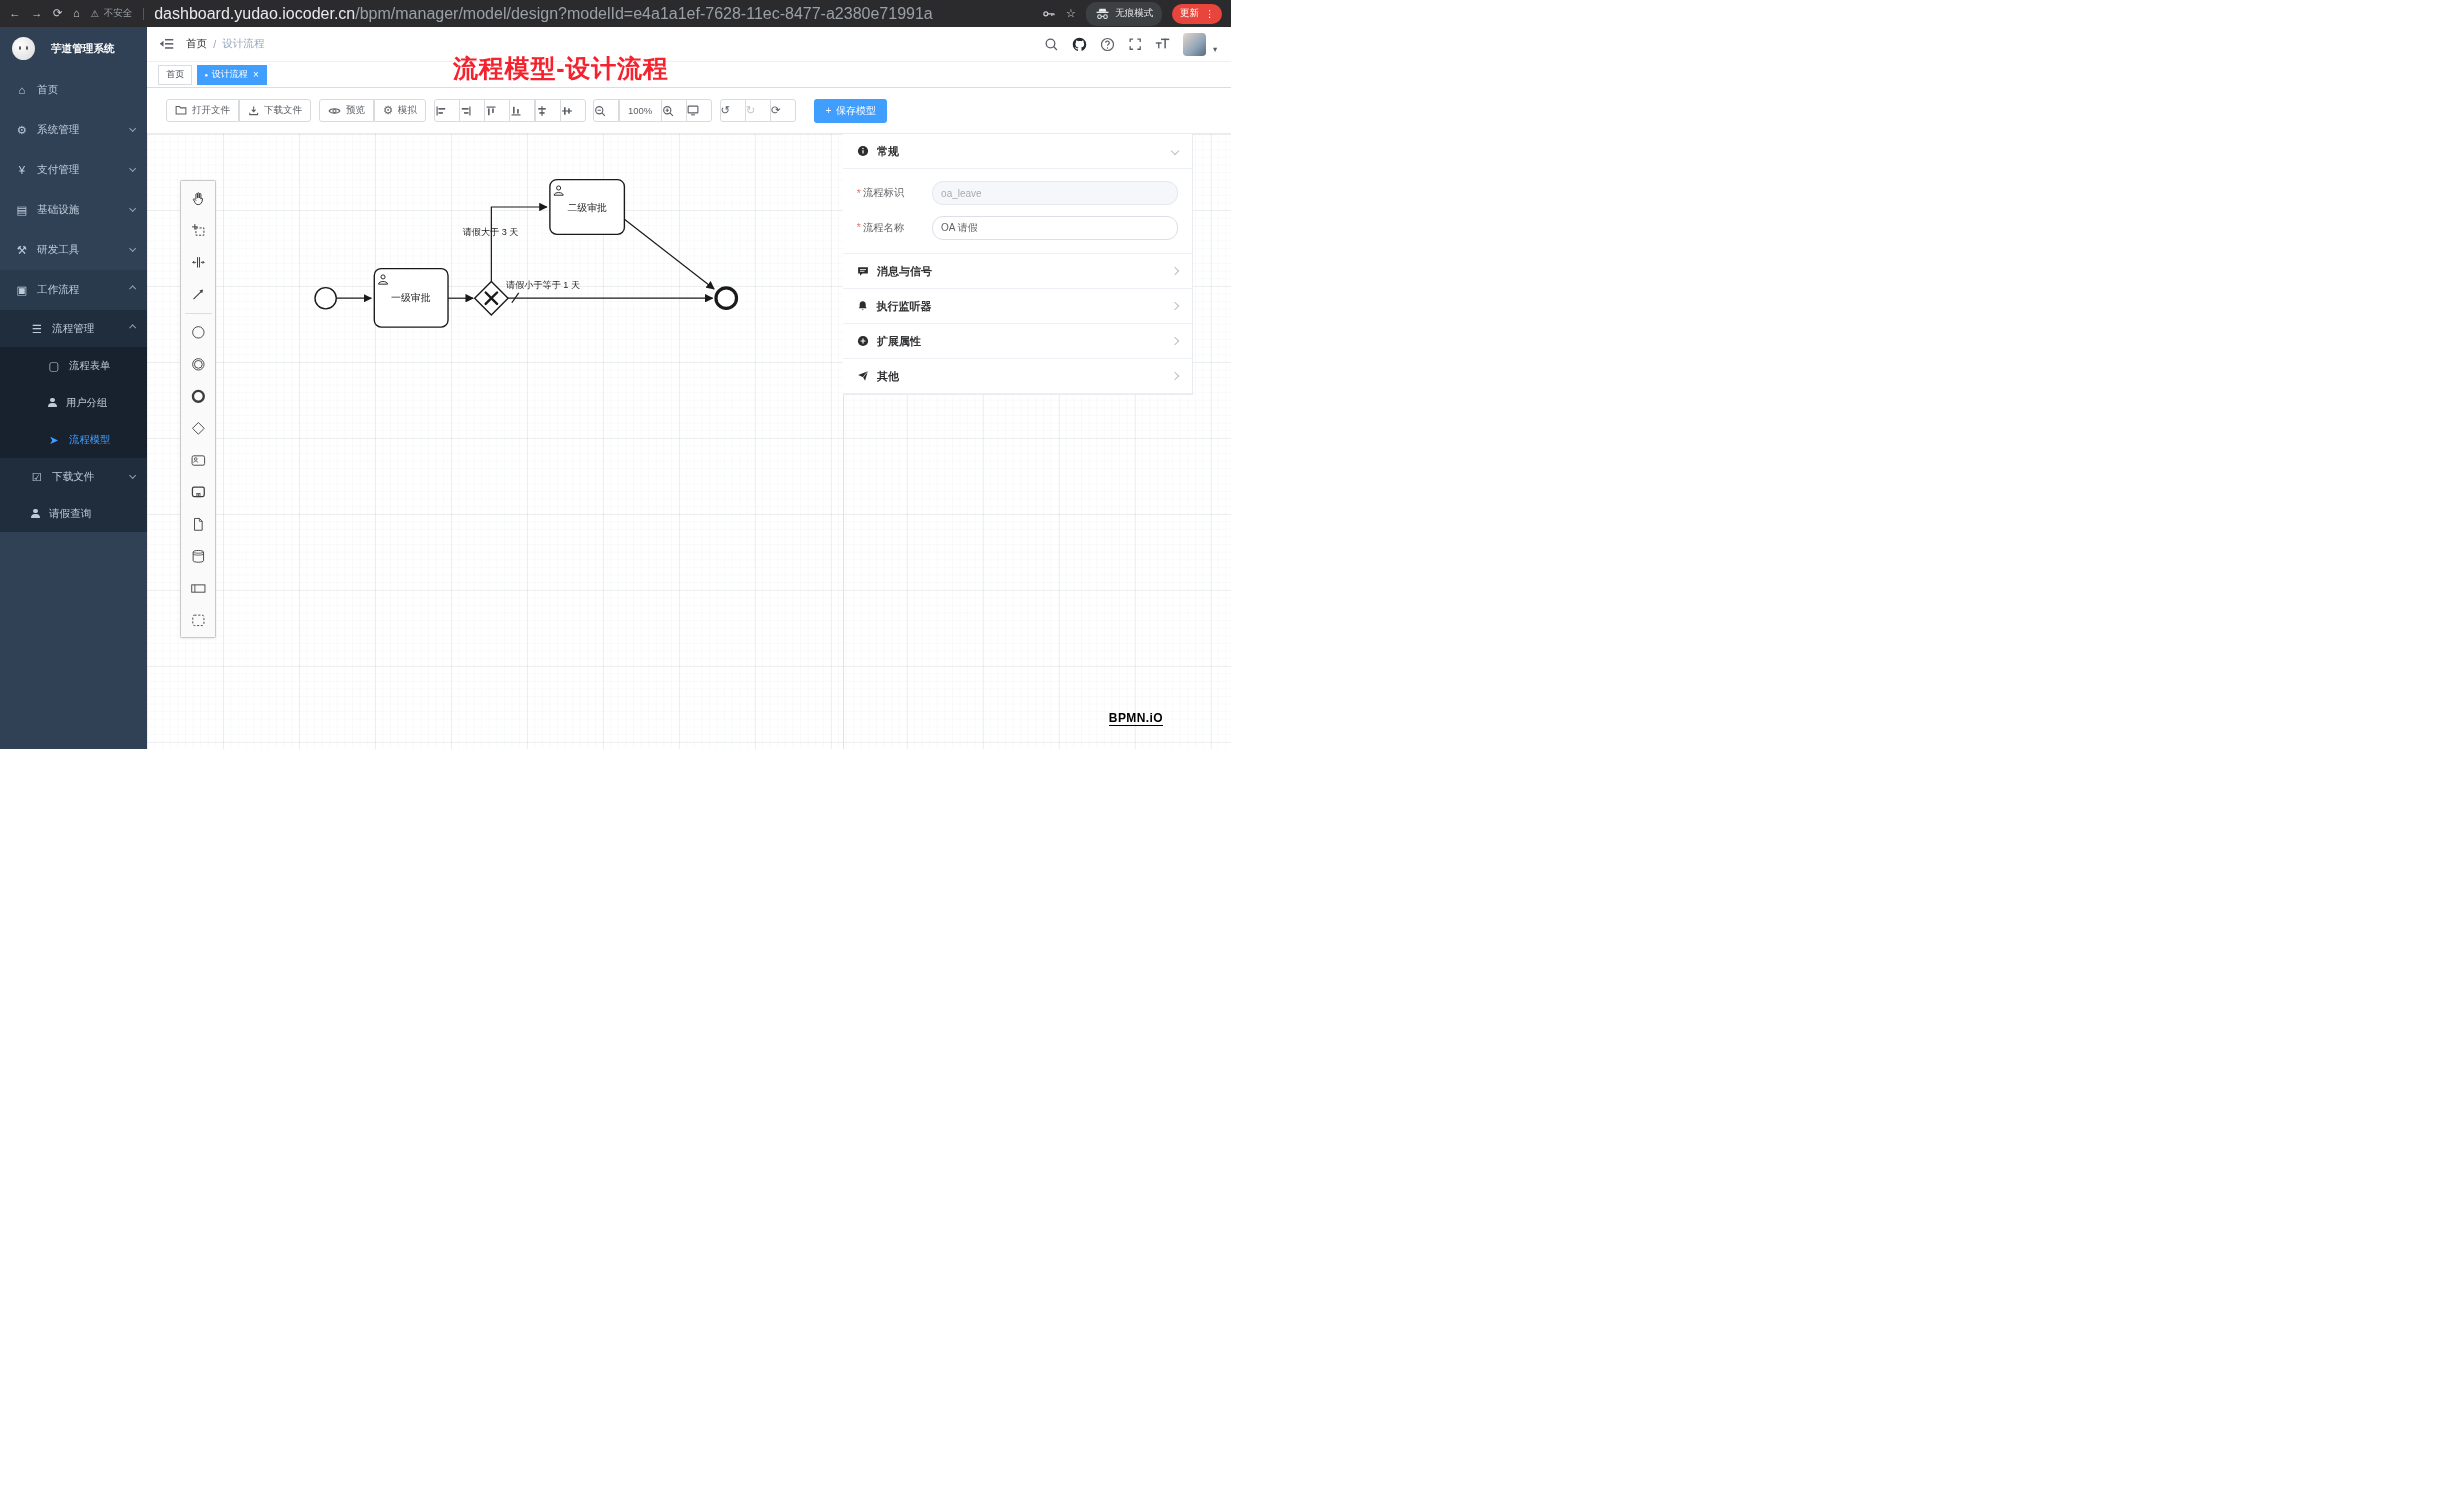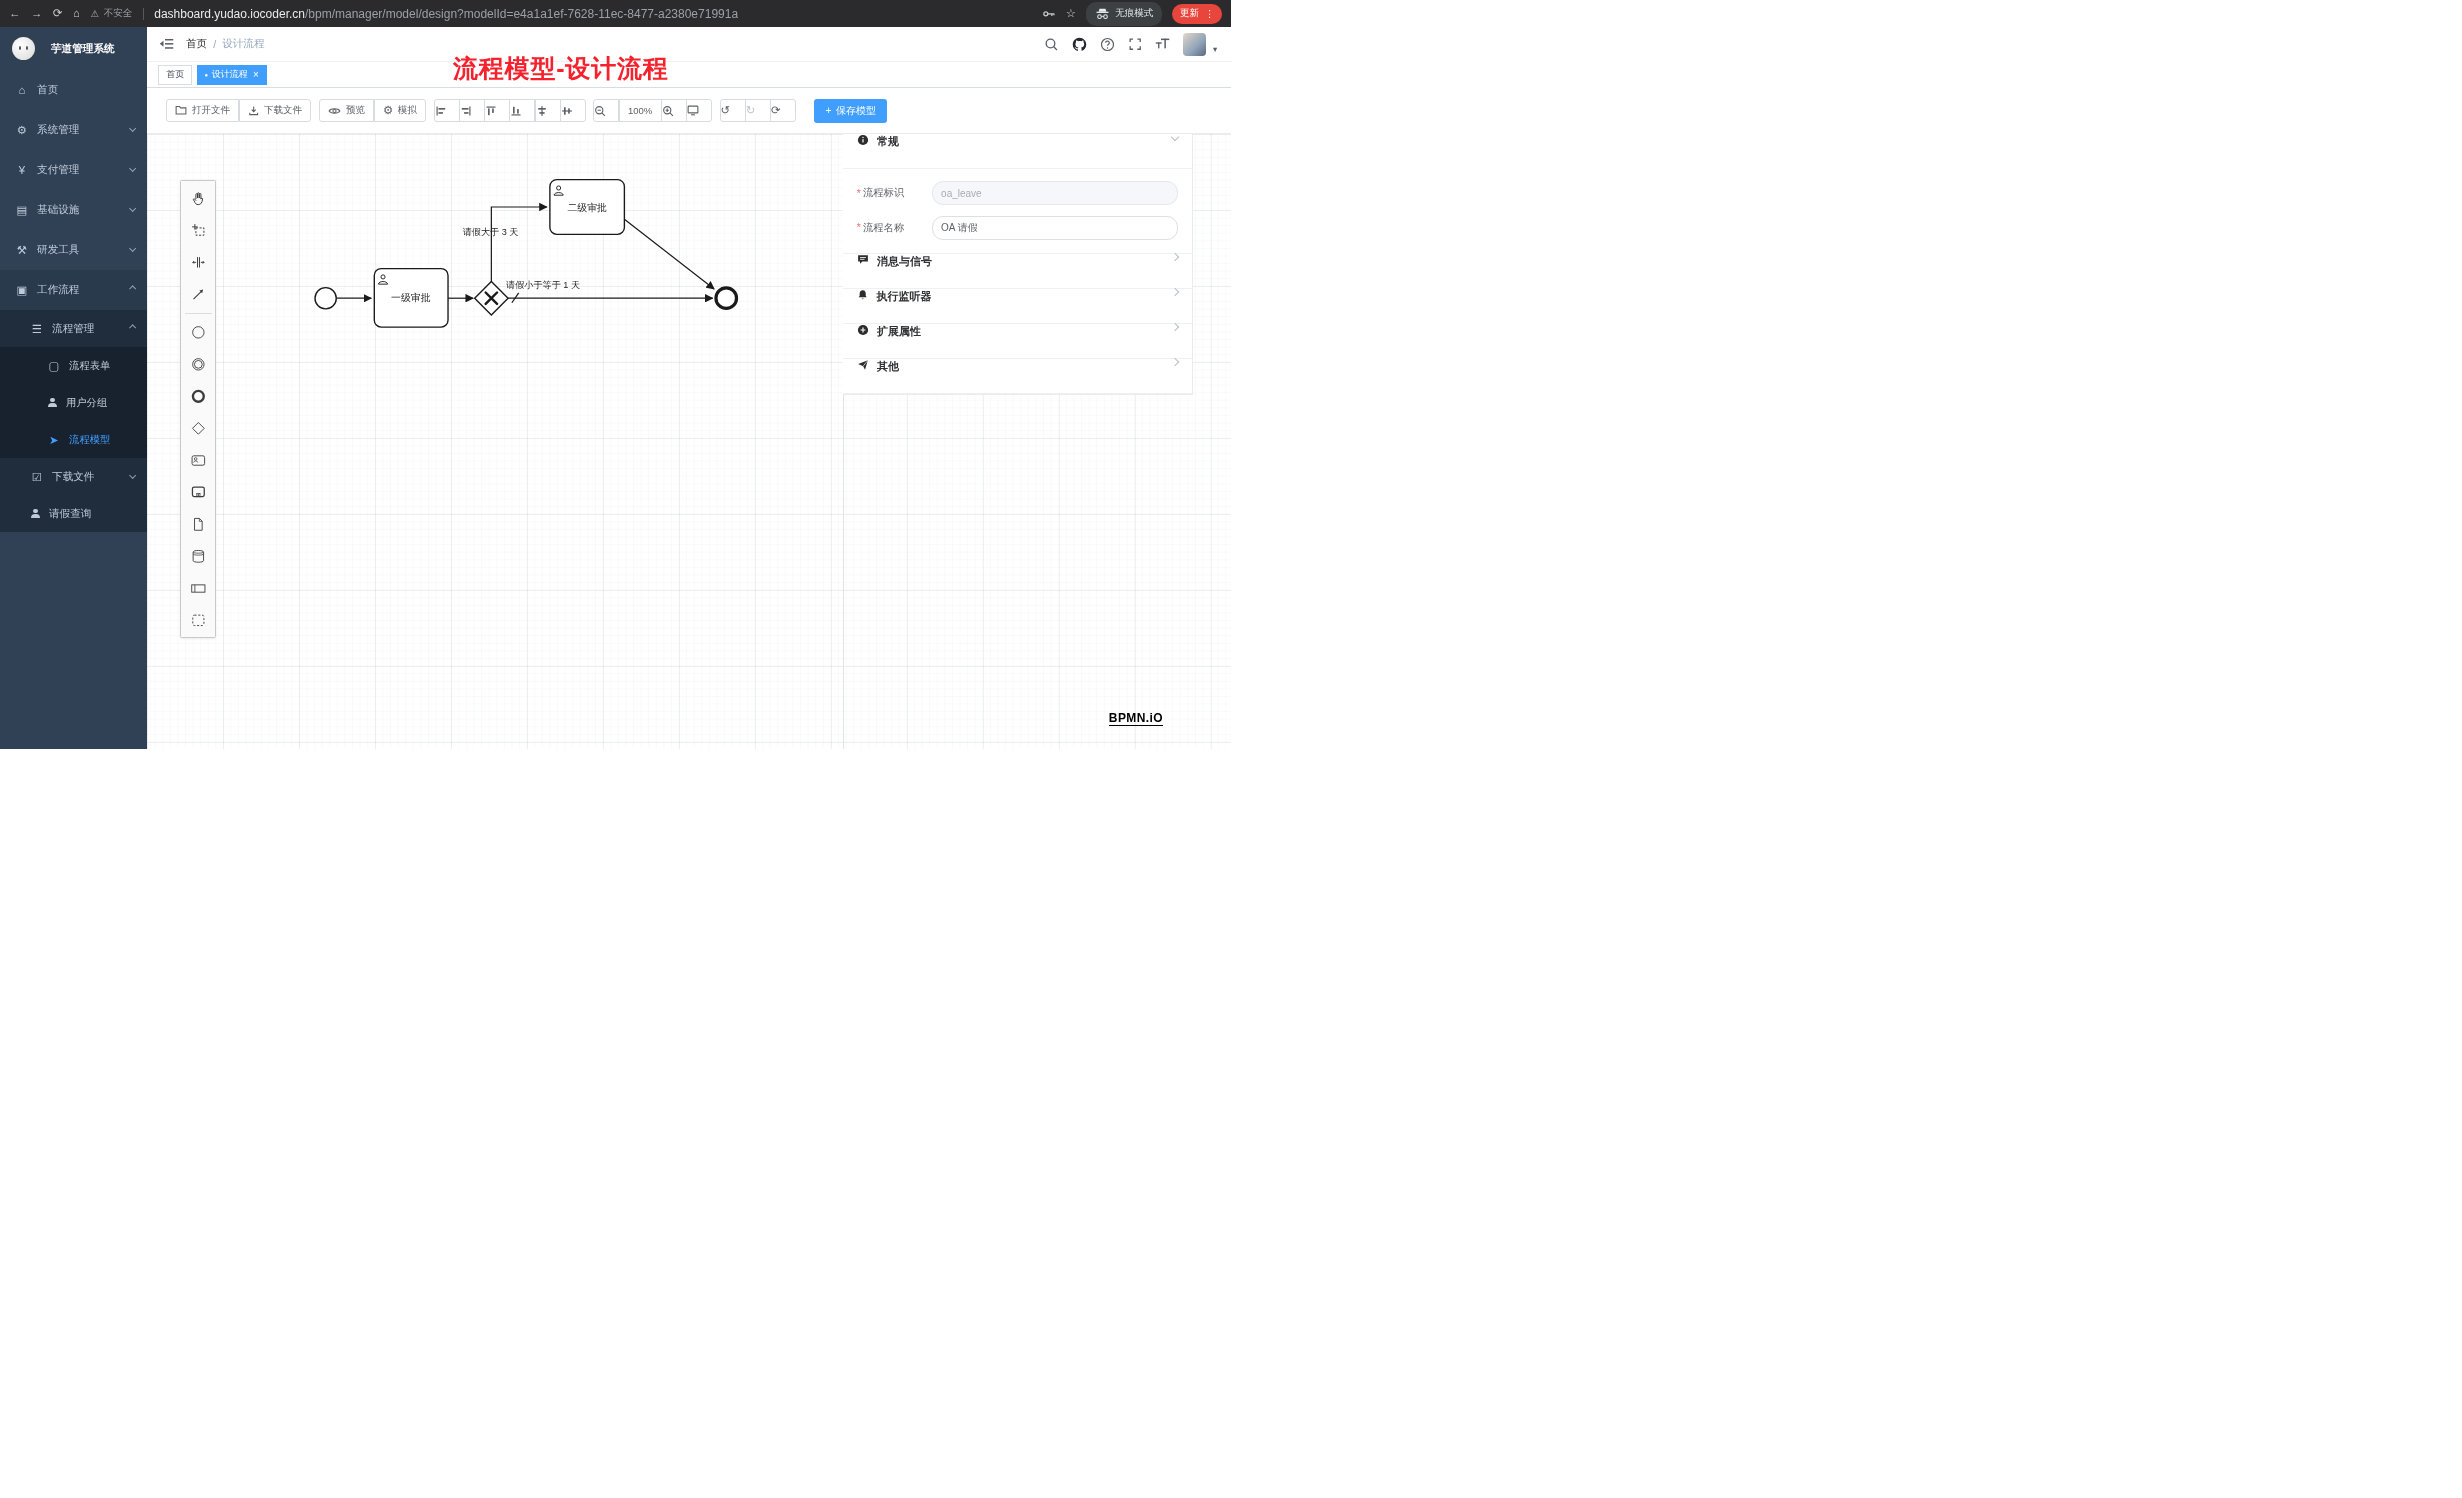--- a/index.html
+++ b/index.html
@@ -3,21 +3,21 @@
 <meta charset="utf-8">
 <style>
 *{margin:0;padding:0;box-sizing:border-box}
 html,body{width:1231px;height:749px;overflow:hidden;font-family:"Liberation Sans","DejaVu Sans",sans-serif}
 .screen{position:relative;width:1231px;height:749px;background:#fff}
 
 .browser{height:27px;background:#2b2b2e;display:flex;align-items:center;padding:0 9px;gap:10.6px;color:#c8cbce;font-size:10px}
 .b-ico{font-size:11.4px;line-height:1;color:#c8cbce;cursor:pointer}
 .sec-chip{display:flex;align-items:center;gap:4.6px;color:#9aa0a6;font-size:9.5px;cursor:pointer}
 .vbar{width:0.8px;height:12px;background:#55585c}
-.url{display:flex;align-items:flex-start;flex:1;min-width:0;font-size:12px;white-space:nowrap;overflow:hidden;cursor:text}
+.url{display:flex;align-items:flex-start;flex:1;min-width:0;font-size:16px;white-space:nowrap;overflow:hidden;cursor:text}
 .url .domain{color:#e8eaed}
 .url .path{color:#9aa0a6;overflow:hidden;text-overflow:ellipsis}
 .b-right{display:flex;align-items:center;gap:10px;margin-left:auto}
 .incog{display:flex;align-items:center;gap:5.3px;background:#3c4043;color:#e8eaed;border-radius:10.6px;height:20.5px;padding:12px 9px;font-size:9.5px;cursor:pointer}
 .update{display:flex;align-items:center;gap:6px;background:#e8453c;color:#fff;border-radius:10px;height:20px;padding:0 7.6px;font-size:9.5px;cursor:pointer}
 
 .app{display:flex;height:722px}
 .sidebar{width:147px;background:#304156;color:#bfcbd9;flex-shrink:0;overflow:hidden}
 .logo{height:43px;display:flex;align-items:center;gap:16px;padding:0 12px;cursor:pointer}
 .logo-av{width:23px;height:23px;border-radius:50%;background:radial-gradient(circle at 35% 35%,#ffffff,#d8d8d8);position:relative;flex-shrink:0}
@@ -71,21 +71,21 @@
  background-size:76px 76px,76px 76px,7.6px 7.6px,7.6px 7.6px}
 .diagram{position:absolute;left:0;top:0}
 .palette{position:absolute;left:33px;top:46px;width:36px;background:#fafafa;border:0.8px solid #c9c9c9;border-radius:1.5px;padding:1.5px 0;display:flex;flex-direction:column;align-items:center;box-shadow:0 0.8px 2.3px rgba(0,0,0,.08)}
 .pal-item{width:33px;height:32px;display:flex;align-items:center;justify-content:center;cursor:pointer}
 .pal-div{width:27px;height:0.8px;background:#ddd;margin:2.3px 0}
 .bpmn-label{font-size:13px;fill:#1f1f1f}
 .edge-label{font-size:12px;fill:#1f1f1f}
 
 .panel-line{position:absolute;left:696px;top:0;bottom:0;width:0.8px;background:#dfe3e8}
 .panel{position:absolute;left:696px;top:0;width:350px;background:#fff;border-right:0.8px solid #e8ebef;border-bottom:0.8px solid #e8ebef}
-.p-row{display:flex;align-items:flex-start;gap:8.4px;height:35px;padding:0 13.7px;border-bottom:0.8px solid #edf0f4;cursor:pointer}
+.p-row{display:flex;align-items:center;gap:8.4px;height:35px;padding:0 13.7px;border-bottom:0.8px solid #edf0f4;cursor:pointer}
 .p-row .t{font-size:11px;color:#303133;font-weight:600;flex:1}
 .chevr{width:6px;height:6px;border-top:1.1px solid #b9bec7;border-right:1.1px solid #b9bec7;transform:rotate(45deg);flex-shrink:0}
 .chevd{transform:rotate(135deg)}
 .p-form{padding:1.5px 13.7px 13.7px;border-bottom:0.8px solid #edf0f4}
 .f-row{display:flex;align-items:center;margin-top:10.6px}
 .f-label{width:75px;font-size:10.3px;color:#606266;display:flex;align-items:center;gap:2.3px;flex-shrink:0}
 .req{color:#f56c6c}
 .inp{flex:1;height:24px;border:0.8px solid #dcdfe6;border-radius:11px;padding:0 8.4px;font-size:10px;color:#606266;background:#fff;font-family:inherit;outline:none}
 .inp:disabled{background:#f5f7fa;border-color:#e4e7ed;color:#a8abb2}
 .watermark{position:absolute;right:68px;bottom:23px;font-weight:bold;font-size:12px;color:#000;border-bottom:1.9px solid #000;letter-spacing:0.4px;cursor:pointer}

